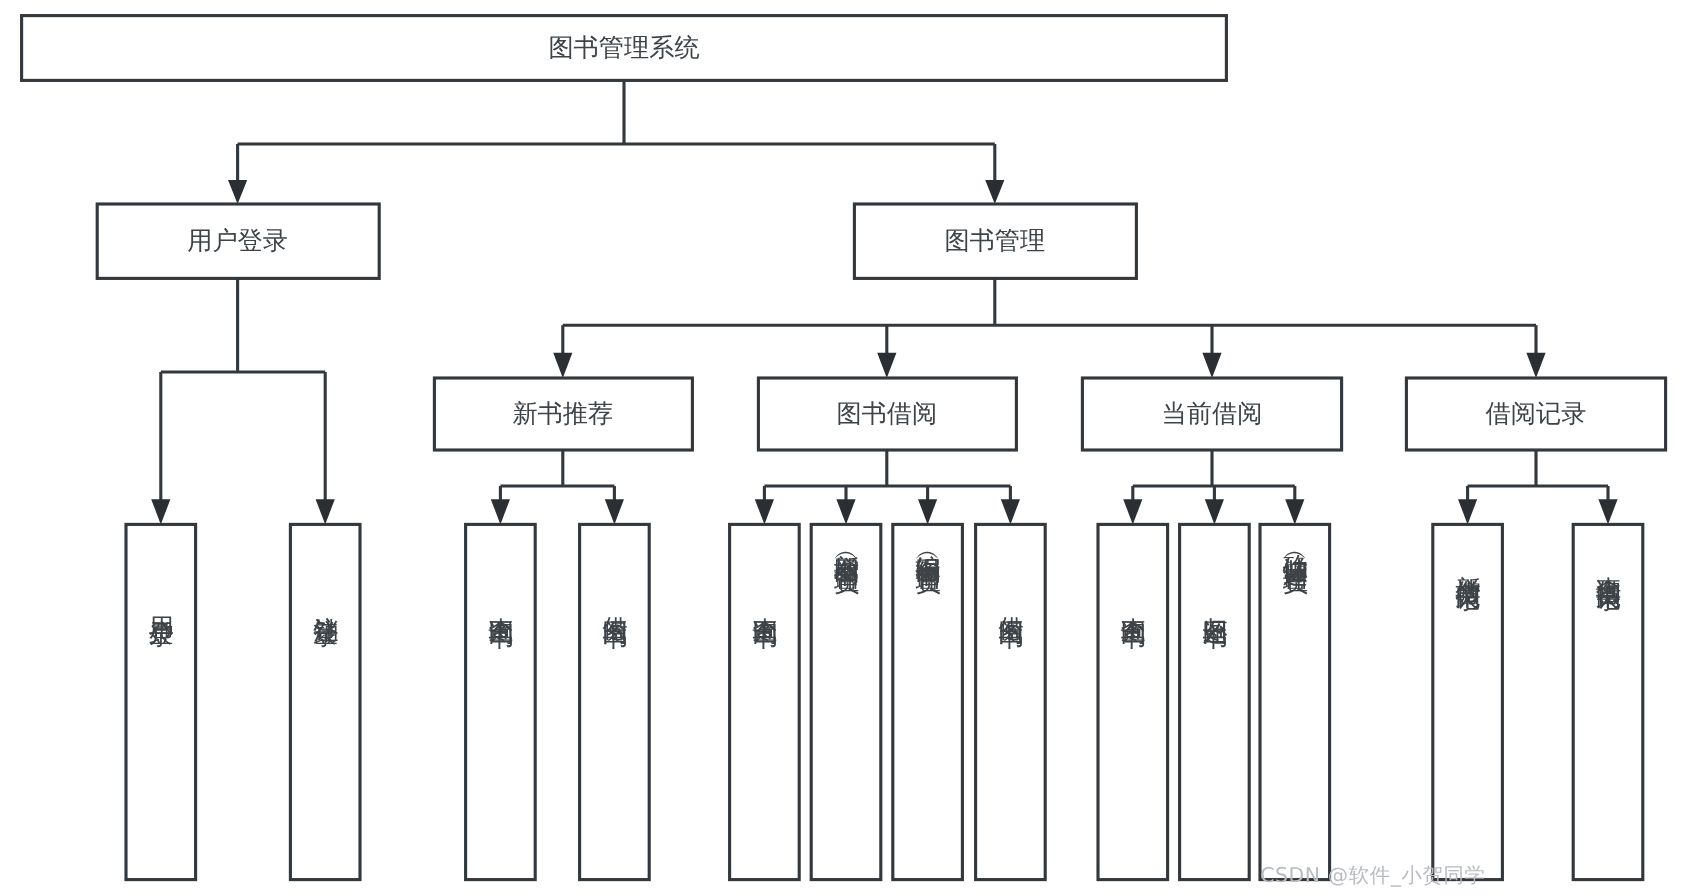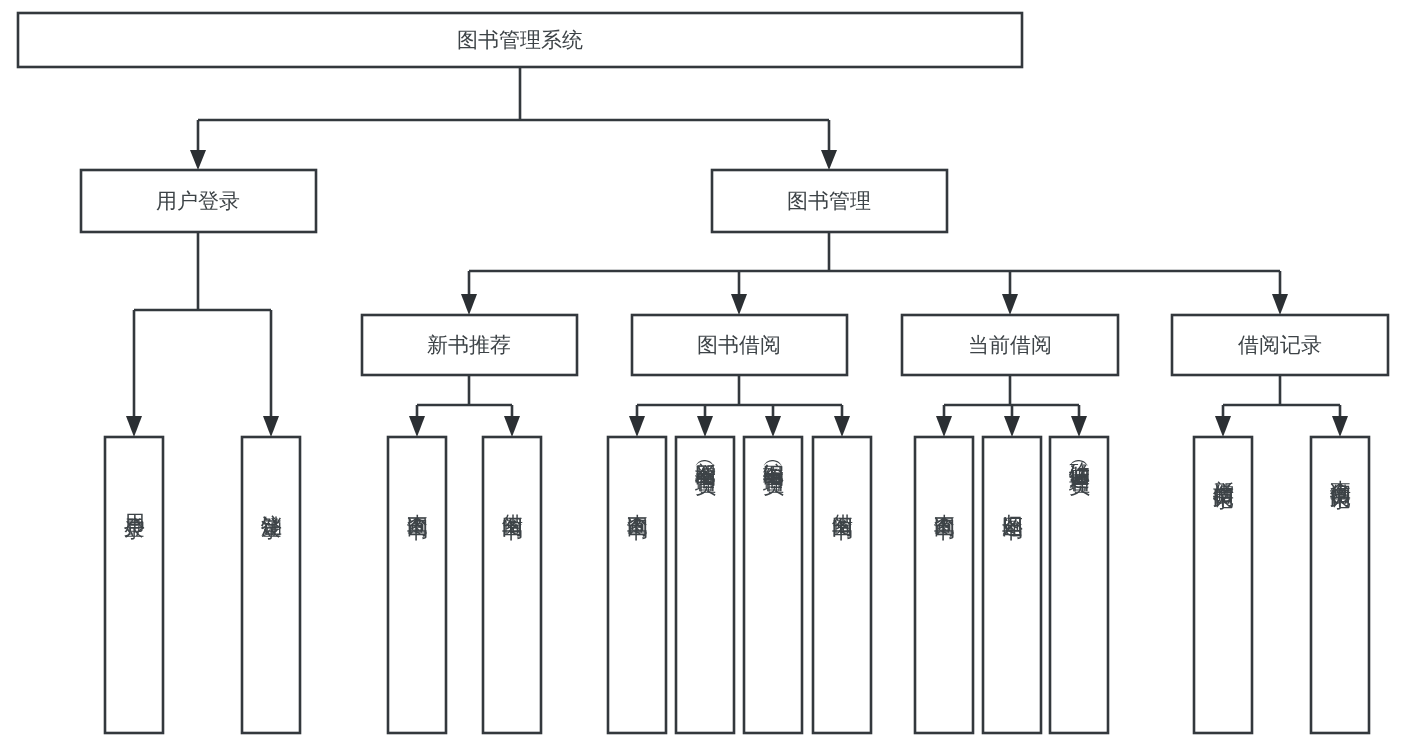--- a/index.html
+++ b/index.html
@@ -244,14 +244,15 @@
   </div>
 
   <div class="vlabel-wrap" style="left:1194px; top:437px; width:58px; height:296px;">
     <span class="vlabel-text" style="margin-top:26px;">新增借阅记录</span>
   </div>
 
   <div class="vlabel-wrap" style="left:1311px; top:437px; width:58px; height:296px;">
     <span class="vlabel-text" style="margin-top:26px;">查询借阅记录</span>
   </div>
 
+  <div class="watermark">CSDN @软件_小贺同学</div>
 
 </div>
 
 </body></html>

